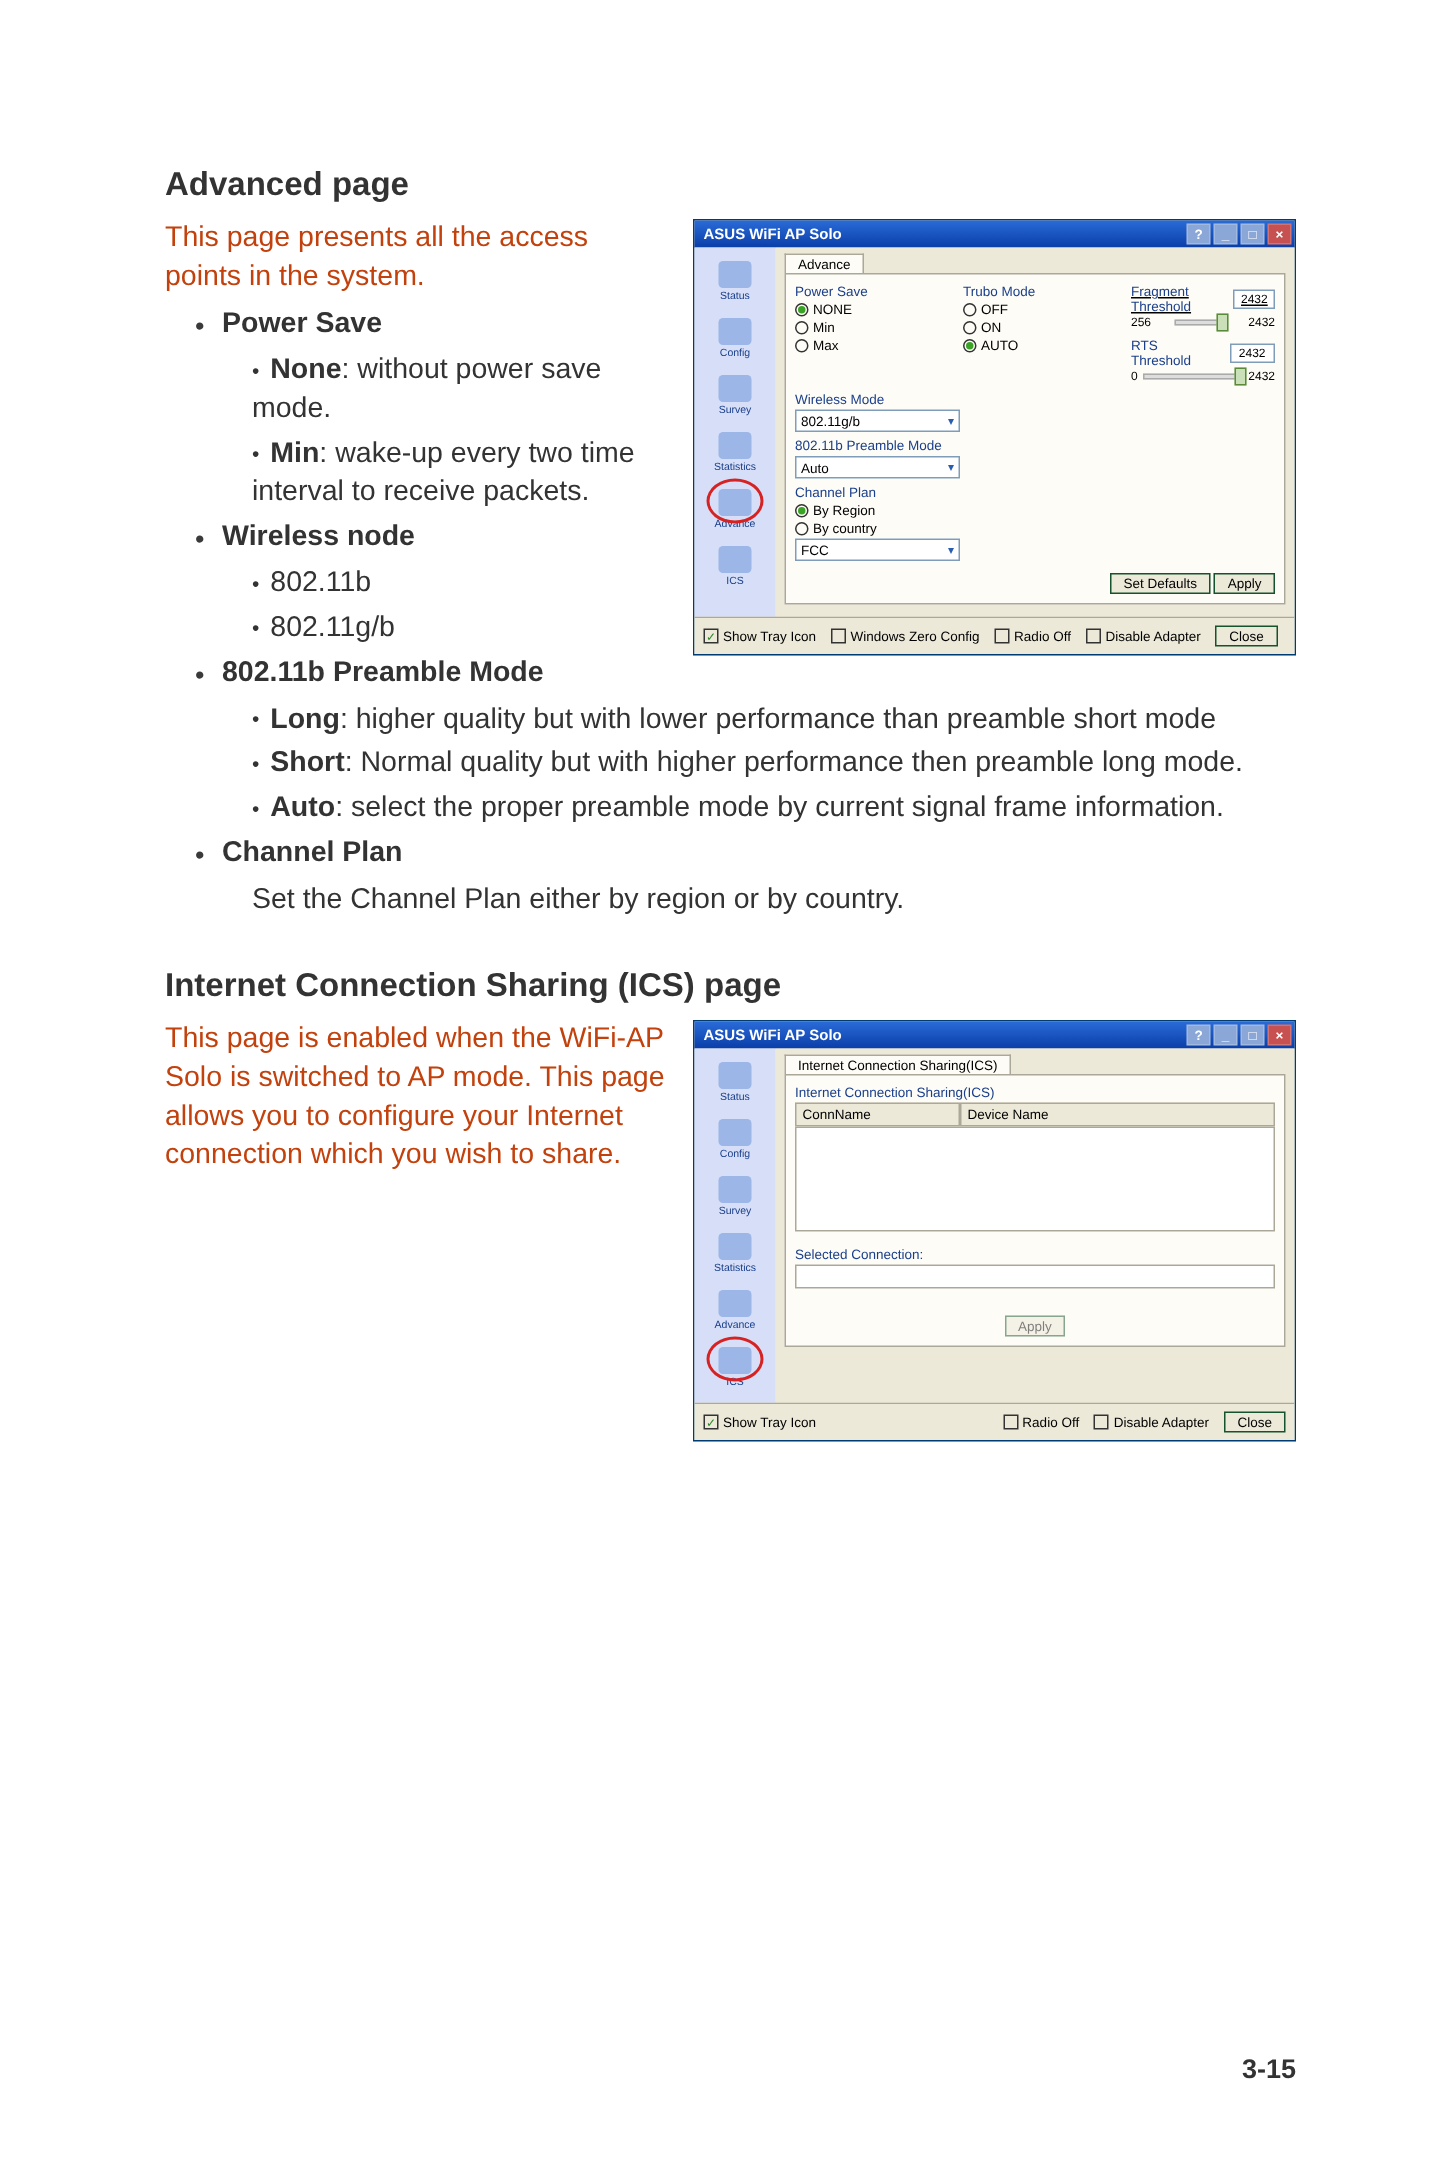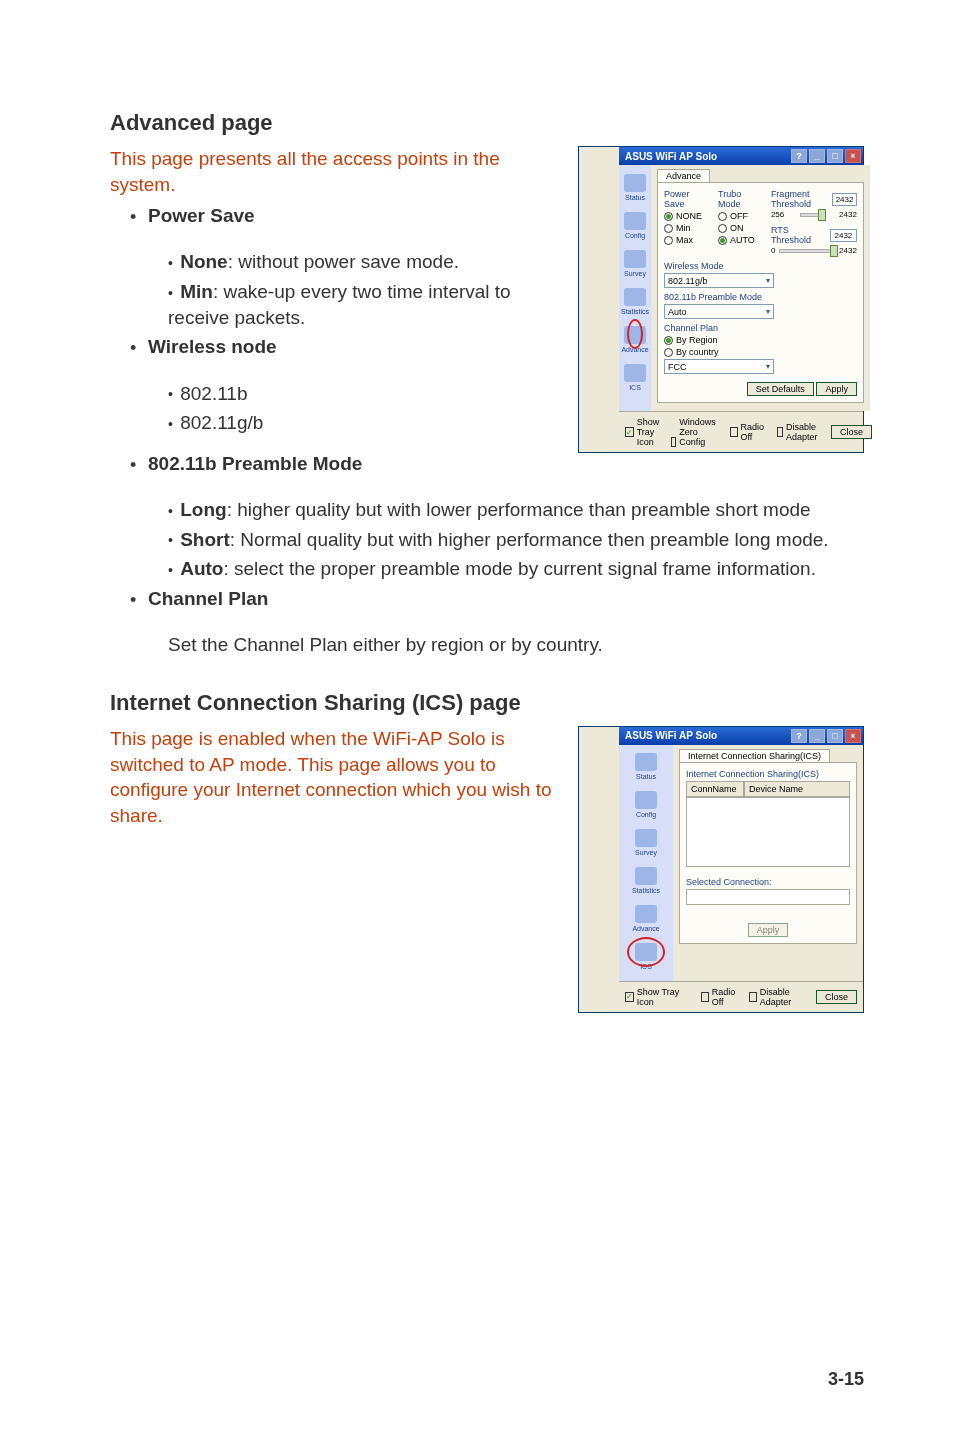--- a/index.html
+++ b/index.html
@@ -24,38 +24,37 @@
     font-size: 19px;
     line-height: 1.35;
     color: #c2410c;
     margin-bottom: 8px;
   }
   ul.top { list-style: none; margin-left: 20px; }
   ul.top > li { margin-bottom: 6px; }
   .bullet-row { display: flex; align-items: flex-start; }
   .bullet-dot { width: 18px; font-size: 18px; line-height: 1.4; }
   .bullet-label { font-size: 19px; font-weight: bold; color: #333; }
-  .sub { margin-left: 38px; margin-top: 19px; }
+  .sub { margin-left: 38px; margin-top: 4px; }
   .sub-item { font-size: 19px; line-height: 1.35; color: #333; margin-bottom: 4px; }
   .sub-item .b { font-weight: bold; }
   .mini-dot { font-size: 14px; vertical-align: middle; margin-right: 2px; }
   .content-row { display: flex; align-items: flex-start; gap: 18px; }
   .left-col { flex: 1; }
   .sectiongap { height: 26px; }
 
   
   .win {
-    width: 286px;
+    width: 402px;
     border: 1px solid #003c74;
     background: #ece9d8;
     font-family: Tahoma, Arial, sans-serif;
     font-size: 9px;
     color: #000;
     flex-shrink: 0;
-    padding-left: 40px;
   }
   .titlebar {
     background: linear-gradient(#2a6bd8,#0a3ea8);
     color: #fff;
     height: 18px;
     display: flex;
     align-items: center;
     padding: 0 2px 0 6px;
     font-size: 10px;
     font-weight: bold;
@@ -256,21 +255,21 @@
                 <div class="radio">
                     <span class="r"></span>
                     <span>ON</span>
                   </div>
                 <div class="radio">
                     <span class="r on"></span>
                     <span>AUTO</span>
                   </div>
               </div>
               <div class="rightpane">
-                <div style="display:flex;align-items:center;gap:4px;">
+                <div style="display:flex;align-items:center;gap:4px;text-decoration:underline;">
                   <span class="thlabel">Fragment Threshold</span>
                   <span class="numbox">2432</span>
                 </div>
                 <div style="display:flex;align-items:center;gap:16px;">
                   <span style="font-size:8px">256</span>
                   <div class="slider" style="flex:1">
                       <div class="thumb"></div>
                     </div>
                   <span style="font-size:8px">2432</span>
                 </div>

